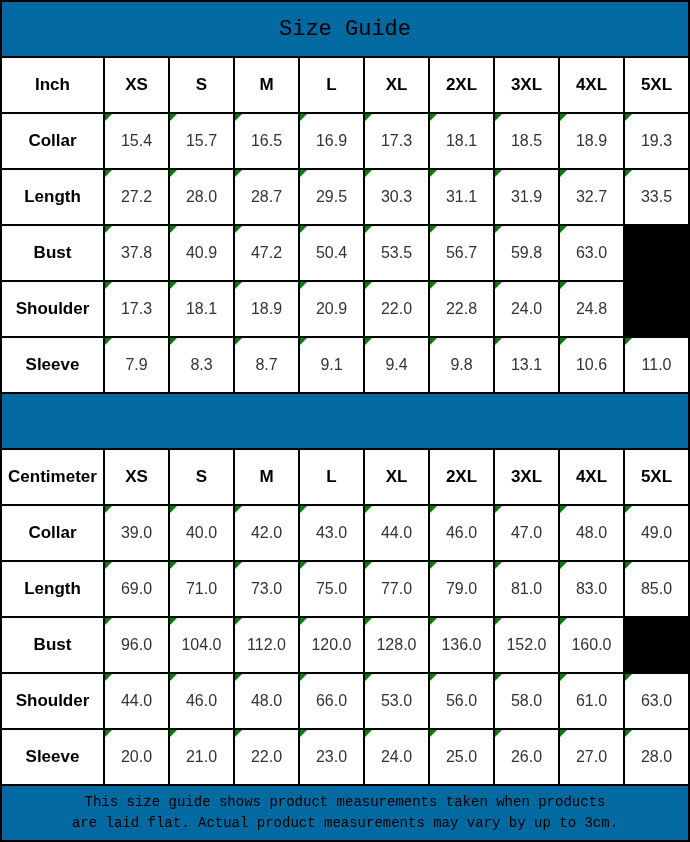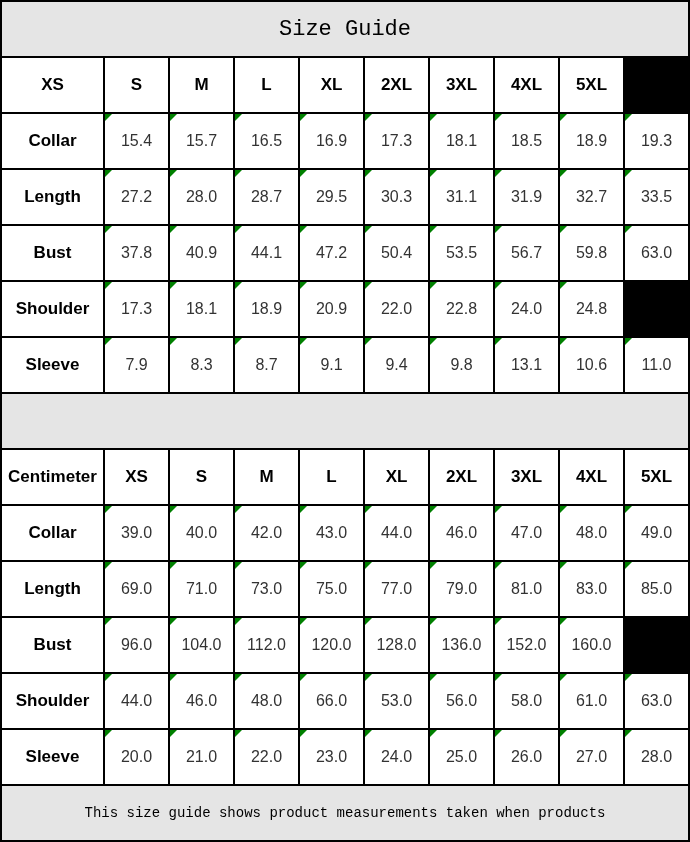--- a/index.html
+++ b/index.html
@@ -6,21 +6,21 @@
   .sheet {
     width: 690px;
     height: 842px;
     box-sizing: border-box;
     background: #000000;
     padding: 2px;
     display: flex;
     flex-direction: column;
     gap: 2px;
   }
-  .row { background: #e5e5e5; flex: 1 1 0; min-height: 0; }
+  .row { background: #0369a1; flex: 1 1 0; min-height: 0; }
   .title-row {
     display: flex;
     align-items: center;
     justify-content: center;
     font-family: "Liberation Mono", monospace;
     font-size: 22px;
     color: #000000;
   }
   .grid-row {
     display: grid;
@@ -69,20 +69,23 @@
   }
 </style>
 </head>
 <body>
 
 <div class="sheet">
   <div class="row title-row">
     <span>Size Guide</span>
   </div>
   <div class="row grid-row">
+      <div class="cell label-cell">
+        <span>Inch</span>
+      </div>
       <div class="cell header-cell">
         <span>XS</span>
       </div>
       <div class="cell header-cell">
         <span>S</span>
       </div>
       <div class="cell header-cell">
         <span>M</span>
       </div>
       <div class="cell header-cell">
@@ -190,24 +193,20 @@
       <div class="cell label-cell">
         <span>Bust</span>
       </div>
       <div class="cell value-cell">
         <span class="tri" style="border-top-color: rgb(0, 128, 0);"></span>
         <span>37.8</span>
       </div>
       <div class="cell value-cell">
         <span class="tri" style="border-top-color: rgb(0, 128, 0);"></span>
         <span>40.9</span>
-      </div>
-      <div class="cell value-cell">
-        <span class="tri" style="border-top-color: rgb(0, 128, 0);"></span>
-        <span>44.1</span>
       </div>
       <div class="cell value-cell">
         <span class="tri" style="border-top-color: rgb(0, 128, 0);"></span>
         <span>47.2</span>
       </div>
       <div class="cell value-cell">
         <span class="tri" style="border-top-color: rgb(0, 128, 0);"></span>
         <span>50.4</span>
       </div>
       <div class="cell value-cell">
@@ -534,14 +533,15 @@
         <span class="tri" style="border-top-color: rgb(0, 128, 0);"></span>
         <span>27.0</span>
       </div>
       <div class="cell value-cell">
         <span class="tri" style="border-top-color: rgb(0, 128, 0);"></span>
         <span>28.0</span>
       </div>
     </div>
     <div class="row footer-row" id="footer-row">
     <span>This size guide shows product measurements taken when products</span>
+    <span>are laid flat. Actual product measurements may vary by up to 3cm.</span>
   </div>
 </div>
 
 </body></html>

